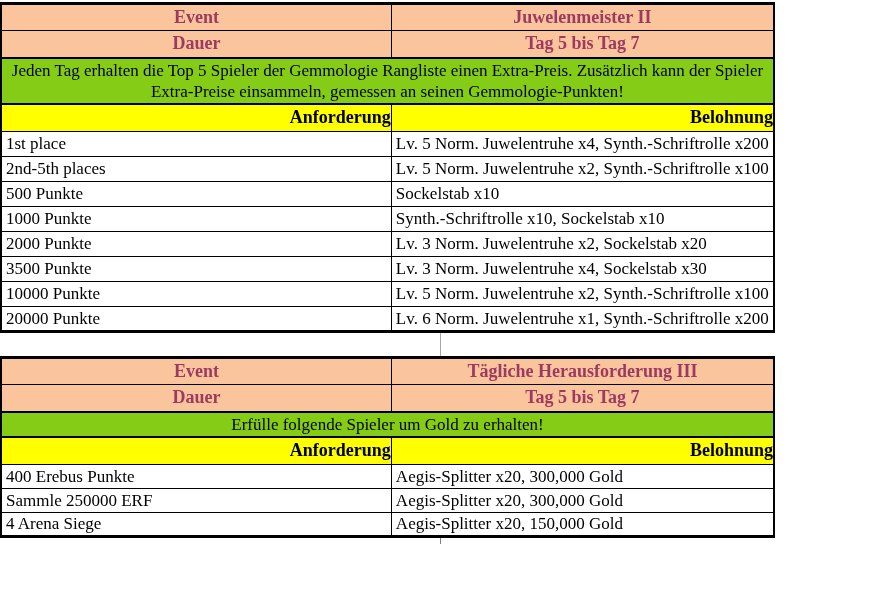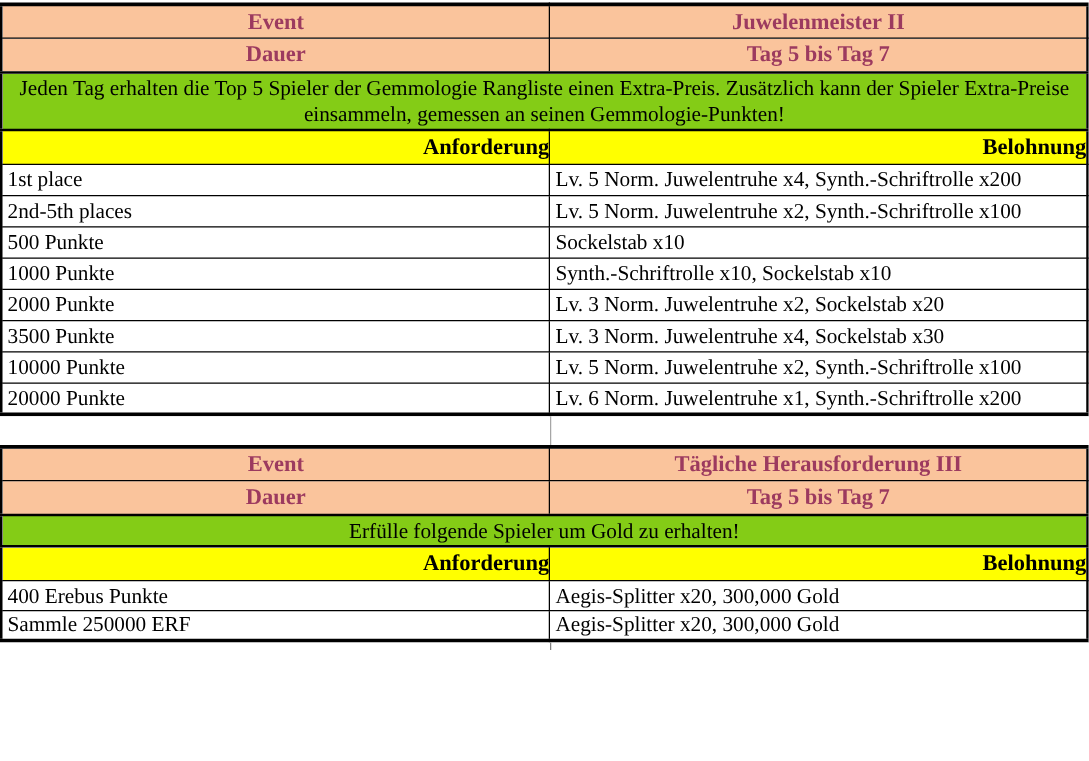--- a/index.html
+++ b/index.html
@@ -14,21 +14,21 @@
   * { box-sizing: border-box; }
   html, body { margin: 0; padding: 0; background: #ffffff; }
   body {
     width: 871px;
     font-family: "Liberation Serif", "DejaVu Serif", serif;
     color: var(--body-text);
   }
   .page { width: 871px; padding-top: 2px; }
 
   table.event-table {
-    width: 871px;
+    width: 775px;
     border-collapse: collapse;
     table-layout: fixed;
     border: 2px solid var(--border);
     border-top: 3px solid var(--border);
     border-bottom: 3px solid var(--border);
   }
   col.col-left  { width: 50.5%; }
   col.col-right { width: 49.5%; }
 
   td {
@@ -188,20 +188,24 @@
         <td>Belohnung</td>
       </tr>
       <tr class="data-row">
         <td>400 Erebus Punkte</td>
         <td>Aegis-Splitter x20, 300,000 Gold</td>
       </tr>
       <tr class="data-row">
         <td>Sammle 250000 ERF</td>
         <td>Aegis-Splitter x20, 300,000 Gold</td>
       </tr>
+      <tr class="data-row">
+        <td>4 Arena Siege</td>
+        <td>Aegis-Splitter x20, 150,000 Gold</td>
+      </tr>
     </tbody>
   </table>
 
   <div class="bottom-strip">
     <span class="gap-divider"></span>
   </div>
 
 </div>
 
 </body></html>

